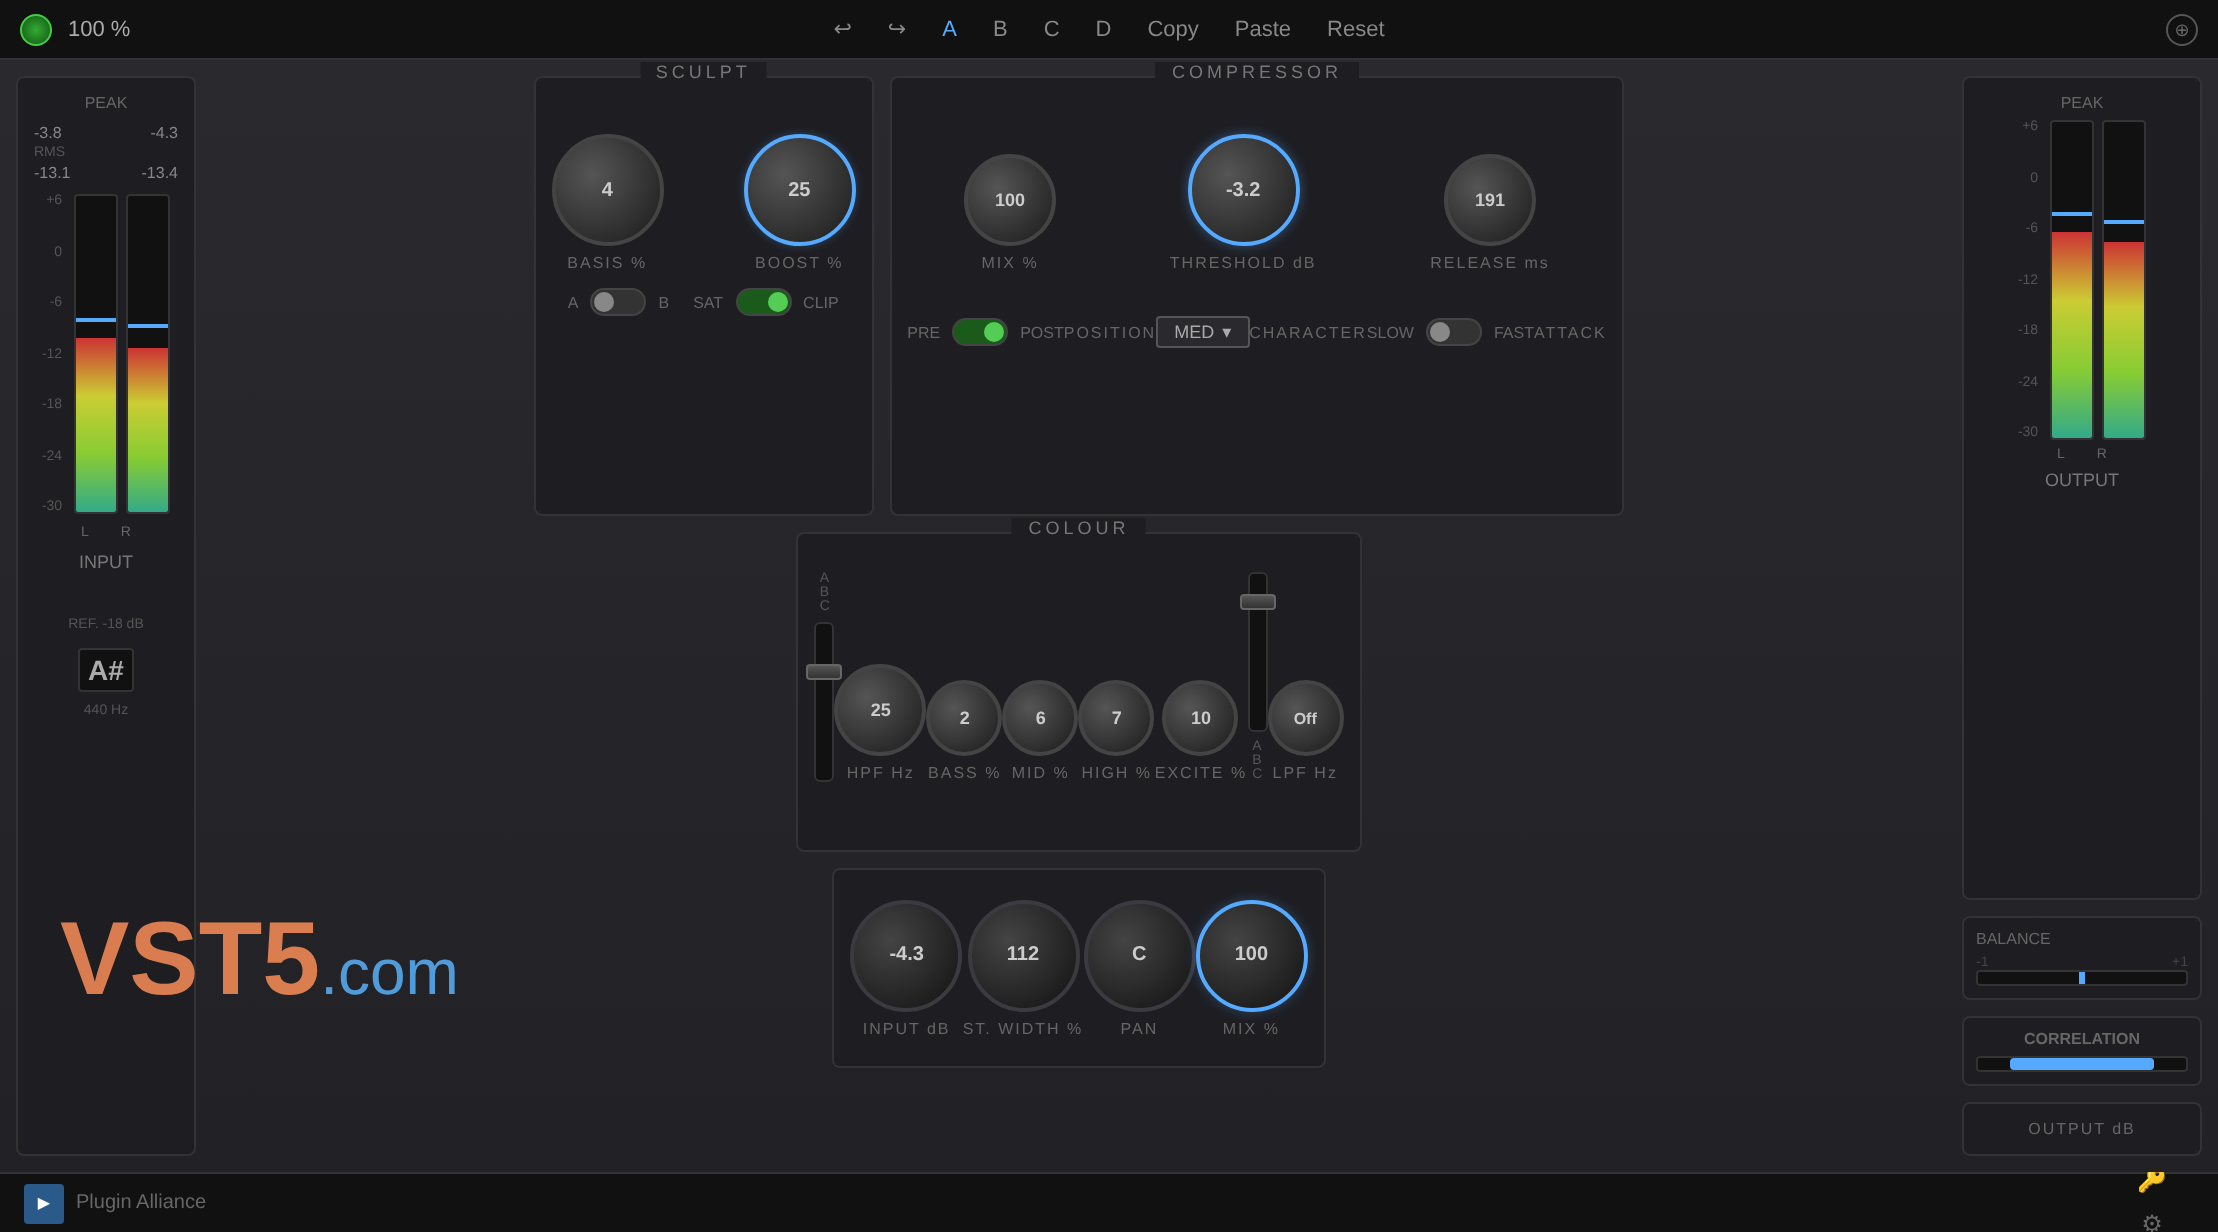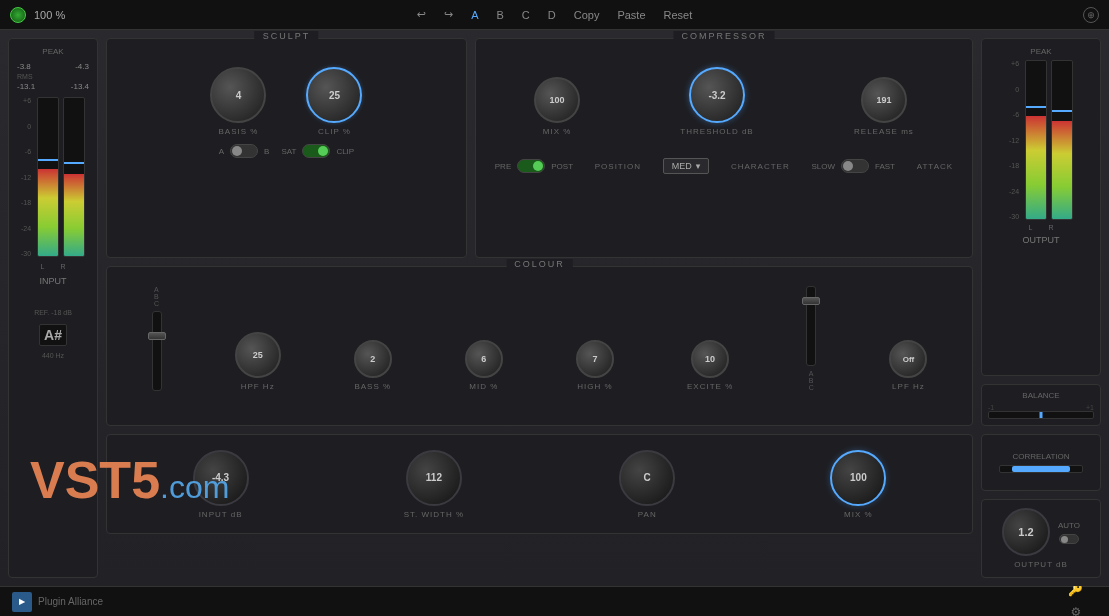--- a/index.html
+++ b/index.html
@@ -224,20 +224,21 @@
       color: #555;
       text-align: center;
     }
 
     
     .center-panels {
       flex: 1;
       display: flex;
       flex-direction: column;
       gap: 8px;
+      align-items: center;
     }
 
     
     .top-row {
       display: flex;
       gap: 8px;
       height: 220px;
     }
 
     .section-box {
@@ -458,21 +459,21 @@
     .balance-section {
       background: #1e1e22;
       border: 1px solid #333;
       border-radius: 4px;
       padding: 6px;
     }
 
     .balance-label {
       font-size: 8px;
       color: #666;
-      text-align: center;
+      text-align: left;
       margin-bottom: 4px;
     }
 
     .balance-bar {
       width: 100%;
       height: 8px;
       background: #111;
       border-radius: 2px;
       border: 1px solid #333;
       position: relative;
@@ -561,21 +562,22 @@
     .blue-ring-knob {
       border-color: #5af;
       box-shadow: 0 0 6px rgba(80, 160, 255, 0.3);
     }
 
     
     .correlation-section {
       background: #1e1e22;
       border: 1px solid #333;
       border-radius: 4px;
-      padding: 17px;
+      padding: 6px;
+      font-weight: bold;
     }
 
     .corr-label {
       font-size: 8px;
       color: #666;
       text-align: center;
       margin-bottom: 4px;
     }
 
     .corr-bar {
@@ -707,21 +709,21 @@
             <div class="knob-group">
               <div class="knob knob-lg">
                 <span class="knob-value">4</span>
               </div>
               <div class="knob-label">BASIS %</div>
             </div>
             <div class="knob-group">
               <div class="knob knob-lg" style="border-color:#5af;box-shadow:0 0 4px rgba(80,160,255,0.3)">
                 <span class="knob-value">25</span>
               </div>
-              <div class="knob-label">CLIP %</div>
+              <div class="knob-label">BOOST %</div>
             </div>
           </div>
 
           <div class="sculpt-controls">
             <div class="toggle-group">
               <span>A</span>
               <div class="toggle-switch">
                 <div class="toggle-dot"></div>
               </div>
               <span>B</span>
@@ -942,31 +944,20 @@
       </div>
 
       <div class="correlation-section">
         <div class="corr-label">CORRELATION</div>
         <div class="corr-bar">
           <div class="corr-fill" style="width:70%;left:15%"></div>
         </div>
       </div>
 
       <div style="background:#1e1e22;border:1px solid #333;border-radius:4px;padding:8px;display:flex;flex-direction:column;align-items:center;gap:4px">
-        <div style="display:flex;align-items:center;gap:8px">
-          <div class="knob-outer" style="width:48px;height:48px">
-            <span class="knob-value" style="font-size:11px">1.2</span>
-          </div>
-          <div style="display:flex;flex-direction:column;align-items:center;gap:4px">
-            <span style="font-size:8px;color:#666">AUTO</span>
-            <div class="toggle-switch" style="width:20px;height:10px">
-              <div class="toggle-dot" style="width:7px;height:7px"></div>
-            </div>
-          </div>
-        </div>
         <div class="knob-label">OUTPUT dB</div>
       </div>
 
     </div>
 
   </div>
 
   <div class="watermark">
     <span class="watermark-vst">VST5</span><span class="watermark-com">.com</span>
   </div>

